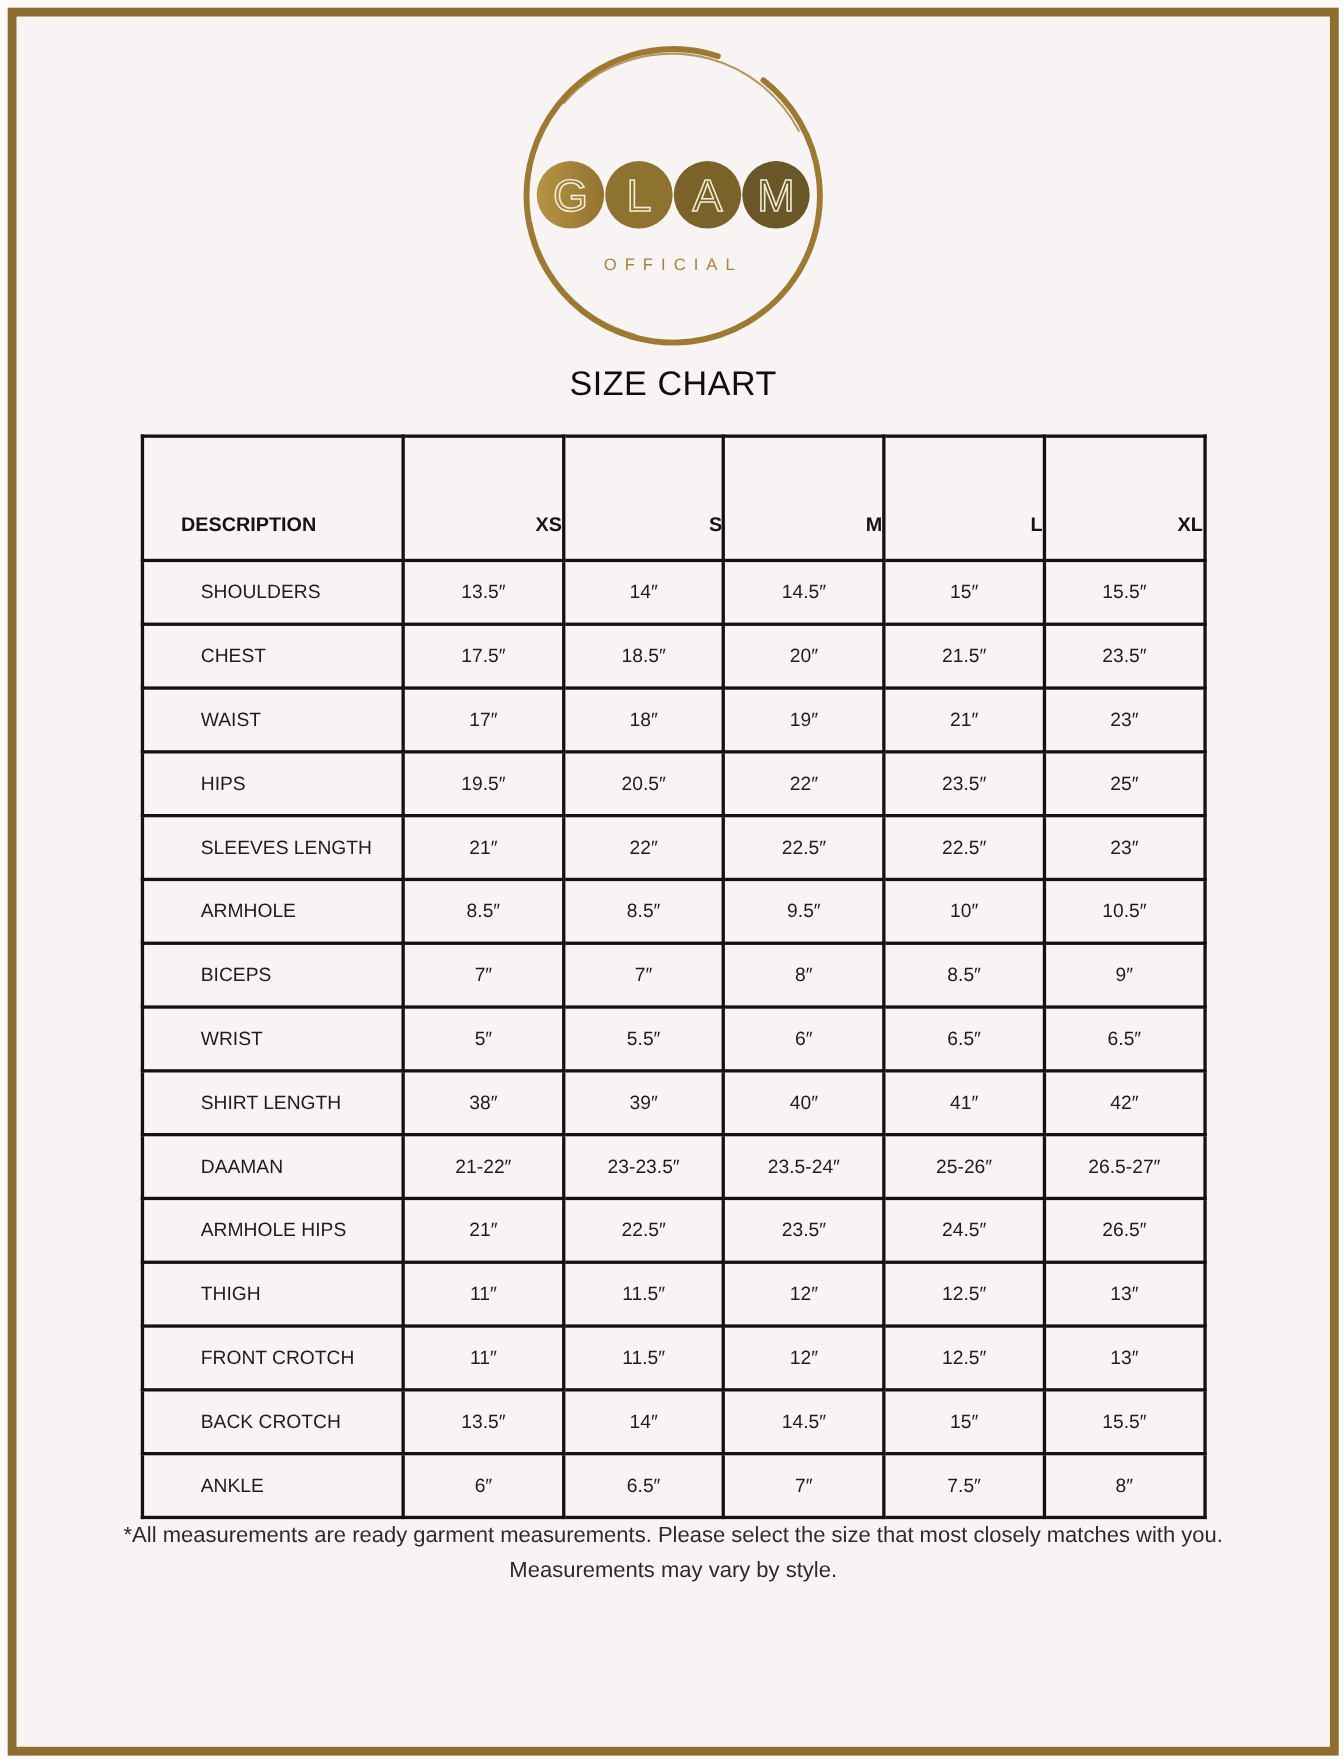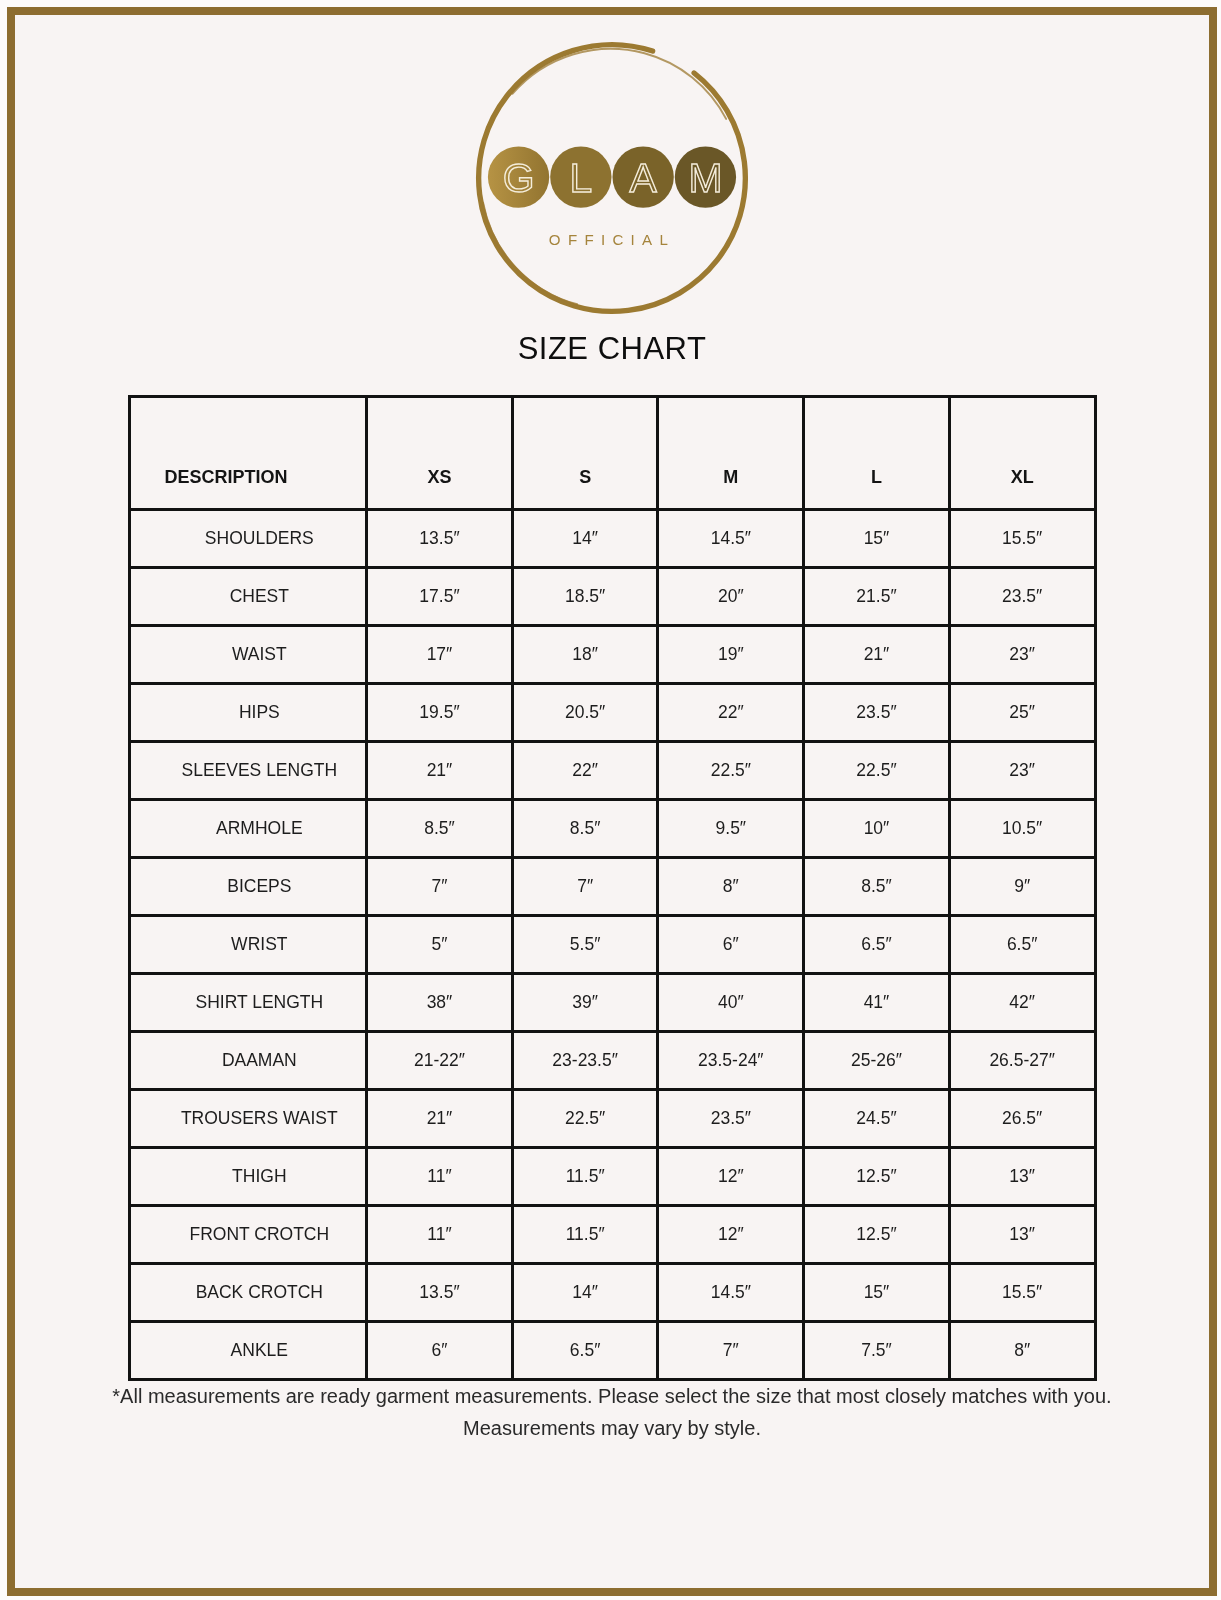--- a/index.html
+++ b/index.html
@@ -43,36 +43,36 @@
     border:3px solid #121212;
     color:#1d1d1d;
     background:#f8f4f3;
   }
   table.size-chart thead th{
     height:90px;
     vertical-align:bottom;
     padding:0 0 20px 0;
     font-size:18px;
     font-weight:bold;
-    text-align:center;
+    text-align:right;
     color:#141414;
   }
   table.size-chart thead th.desc{
     text-align:left;
     padding-left:34px;
   }
   table.size-chart tbody td{
     height:53px;
     text-align:center;
     font-size:17.5px;
     vertical-align:middle;
   }
   table.size-chart tbody td.desc{
-    text-align:center;
-    padding-left:24px;
+    text-align:left;
+    padding-left:52px;
   }
   col.c-desc{width:24.6%;}
   col.c-size{width:15.08%;}
   .note{
     text-align:center;
     font-size:20px;
     line-height:1.58;
     color:#2a2a2a;
   }
 </style>
@@ -204,21 +204,21 @@
           </tr>
           <tr>
             <td class="desc">DAAMAN</td>
             <td>21-22″</td>
             <td>23-23.5″</td>
             <td>23.5-24″</td>
             <td>25-26″</td>
             <td>26.5-27″</td>
           </tr>
           <tr>
-            <td class="desc">TROUSERS WAIST</td>
+            <td class="desc">ARMHOLE HIPS</td>
             <td>21″</td>
             <td>22.5″</td>
             <td>23.5″</td>
             <td>24.5″</td>
             <td>26.5″</td>
           </tr>
           <tr>
             <td class="desc">THIGH</td>
             <td>11″</td>
             <td>11.5″</td>

